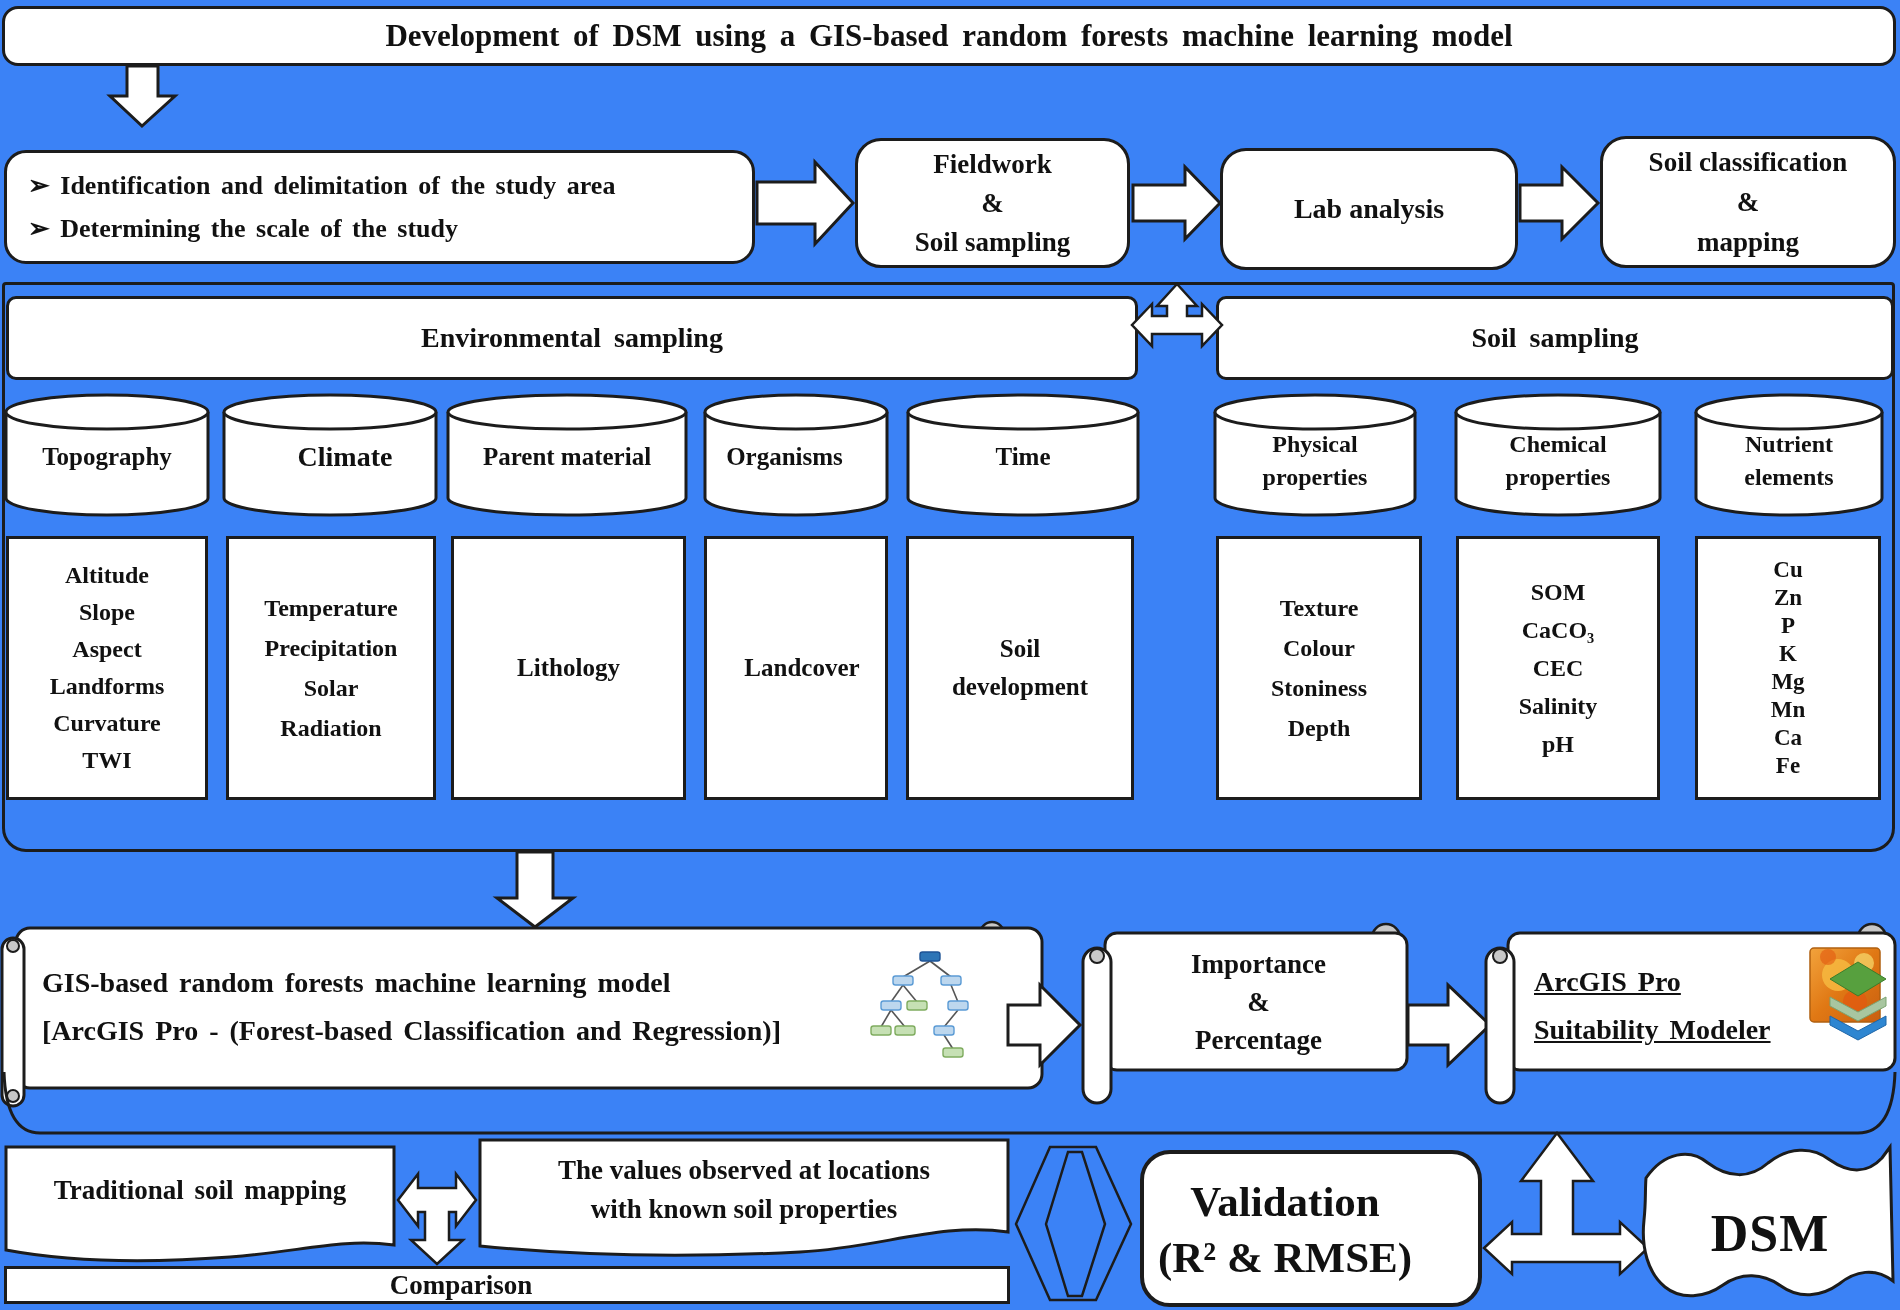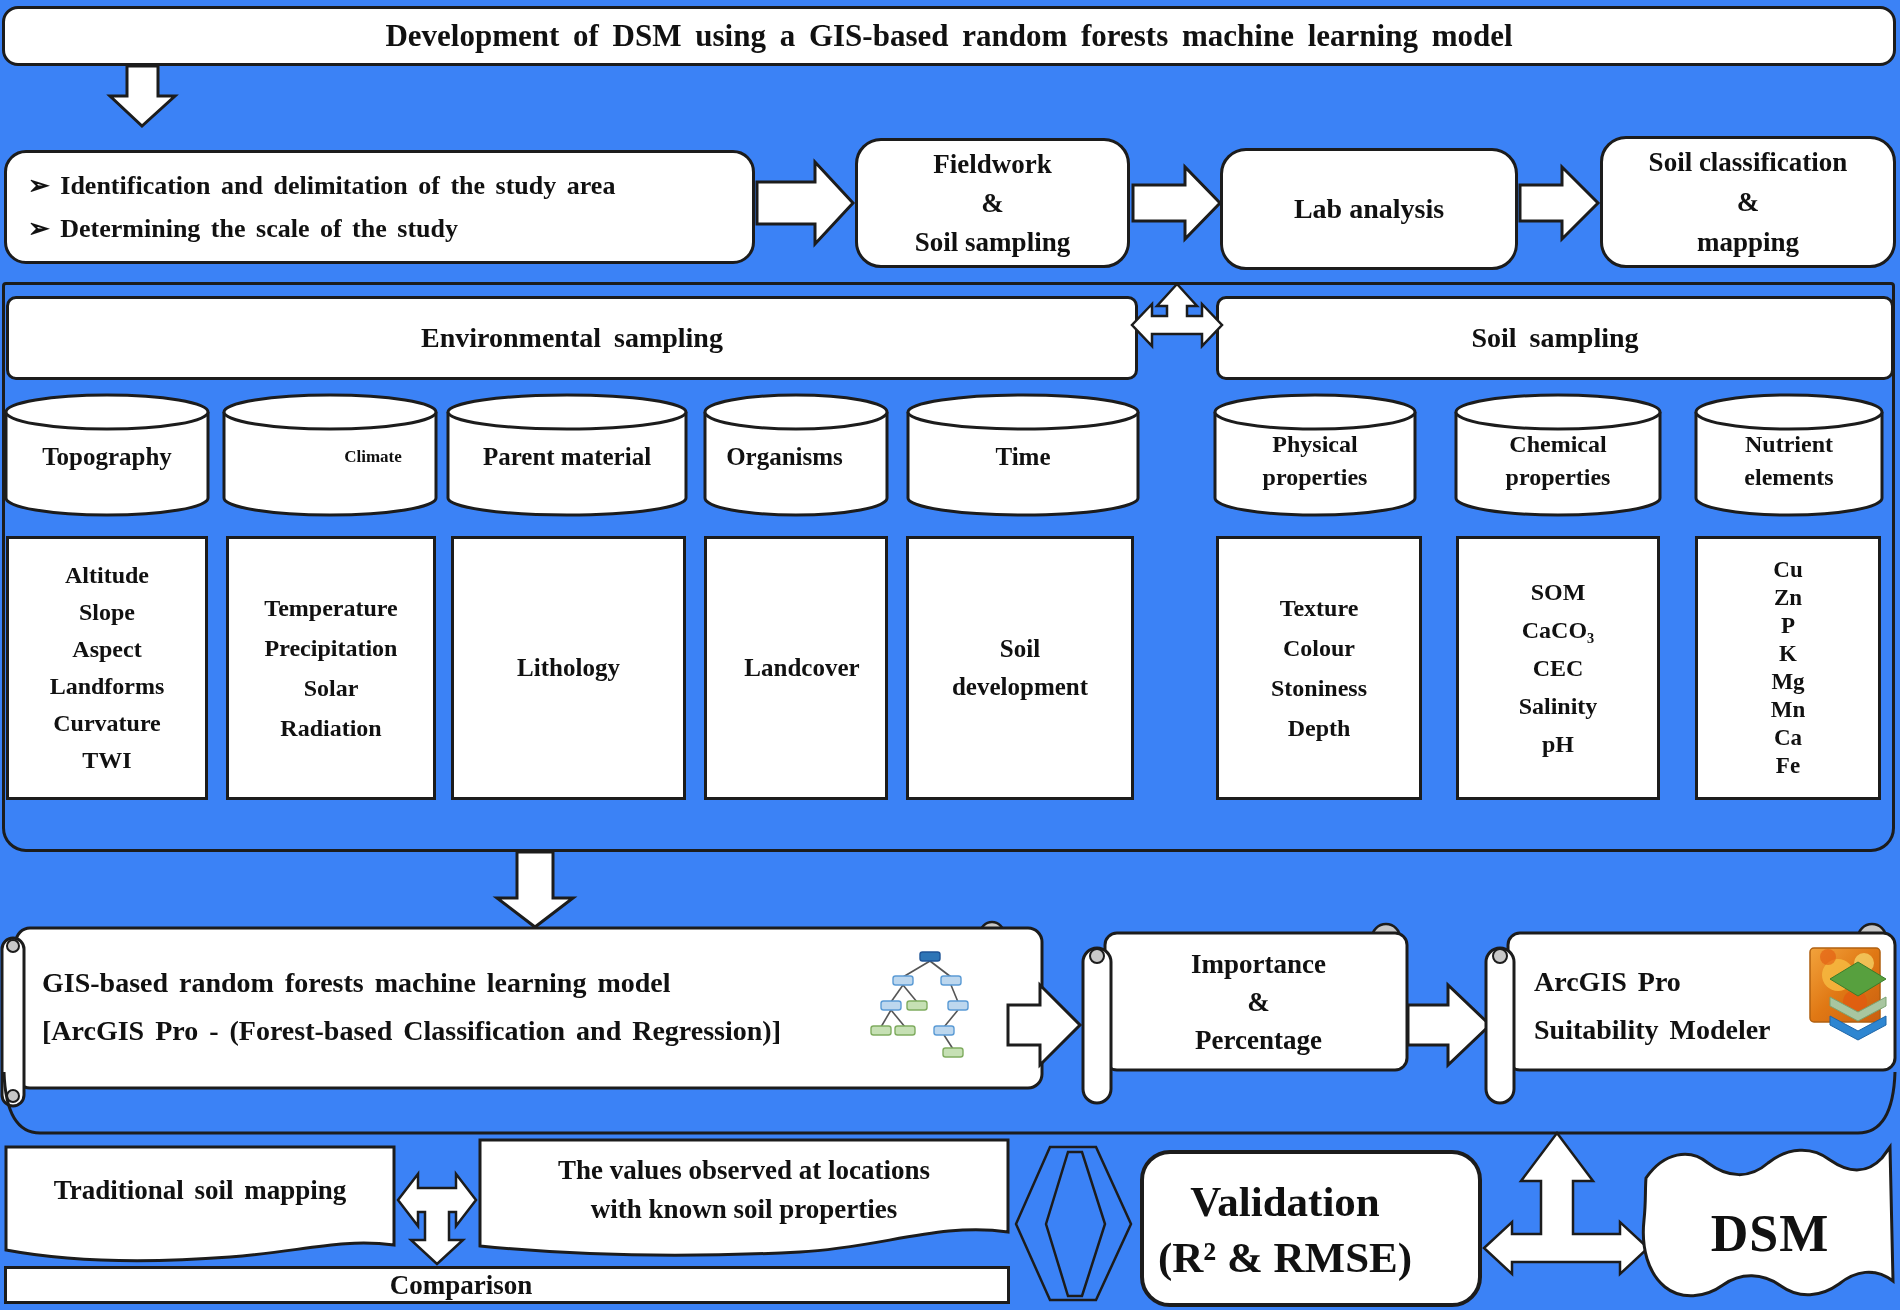--- a/index.html
+++ b/index.html
@@ -204,21 +204,21 @@
 Soil sampling</div>
   <div class="txt center" style="left:1220px;top:148px;width:298px;height:122px;font-size:28px;">Lab analysis</div>
   <div class="txt center" style="left:1600px;top:140px;width:296px;height:124px;font-size:27px;line-height:40px;">Soil classification
 &amp;
 mapping</div>
 
   <div class="txt center ws6" style="left:6px;top:296px;width:1132px;height:84px;font-size:28px;">Environmental sampling</div>
   <div class="txt center ws6" style="left:1216px;top:296px;width:678px;height:84px;font-size:28px;">Soil sampling</div>
 
   <div class="txt center" style="left:6px;top:424px;width:202px;height:66px;font-size:25px;">Topography</div>
-  <div class="txt center" style="left:240px;top:424px;width:212px;height:66px;font-size:17px;padding-left:27px;">Climate</div>
+  <div class="txt center" style="left:212px;top:424px;width:212px;height:66px;font-size:28px;padding-left:27px;">Climate</div>
   <div class="txt center" style="left:448px;top:424px;width:238px;height:66px;font-size:25px;">Parent material</div>
   <div class="txt center" style="left:705px;top:424px;width:159px;height:66px;font-size:25px;">Organisms</div>
   <div class="txt center" style="left:908px;top:424px;width:230px;height:66px;font-size:25px;">Time</div>
   <div class="txt center" style="left:1215px;top:418px;width:200px;height:86px;font-size:24px;line-height:33px;">Physical
 properties</div>
   <div class="txt center" style="left:1456px;top:418px;width:204px;height:86px;font-size:24px;line-height:33px;">Chemical
 properties</div>
   <div class="txt center" style="left:1696px;top:418px;width:186px;height:86px;font-size:24px;line-height:33px;">Nutrient
 elements</div>
 
@@ -252,21 +252,21 @@
 Mg
 Mn
 Ca
 Fe</div>
 
   <div class="txt left ws4" style="left:42px;top:952px;width:840px;height:110px;font-size:28px;line-height:48px;">GIS-based random forests machine learning model
 [ArcGIS Pro - (Forest-based Classification and Regression)]</div>
   <div class="txt center" style="left:1112px;top:946px;width:293px;height:112px;font-size:27px;line-height:38px;">Importance
 &amp;
 Percentage</div>
-  <div class="txt left ws4" style="left:1534px;top:958px;width:270px;height:96px;font-size:28px;line-height:48px;">ArcGIS Pro
+  <div class="txt left ws4" style="left:1534px;top:958px;width:270px;height:96px;font-size:28px;line-height:48px;text-decoration:underline;">ArcGIS Pro
 Suitability Modeler</div>
 
   <div class="txt center ws4" style="left:10px;top:1158px;width:380px;height:64px;font-size:27px;">Traditional soil mapping</div>
   <div class="txt center" style="left:482px;top:1148px;width:524px;height:84px;font-size:27px;line-height:39px;">The values observed at locations
 with known soil properties</div>
   <div class="txt center" style="left:4px;top:1266px;width:914px;height:38px;font-size:27px;">Comparison</div>
   <div class="txt center" style="left:1140px;top:1160px;width:290px;height:140px;font-size:43px;line-height:56px;">Validation
 (R² &amp; RMSE)</div>
   <div class="txt center" style="left:1655px;top:1198px;width:230px;height:70px;font-size:52px;letter-spacing:1px;">DSM</div>
 

